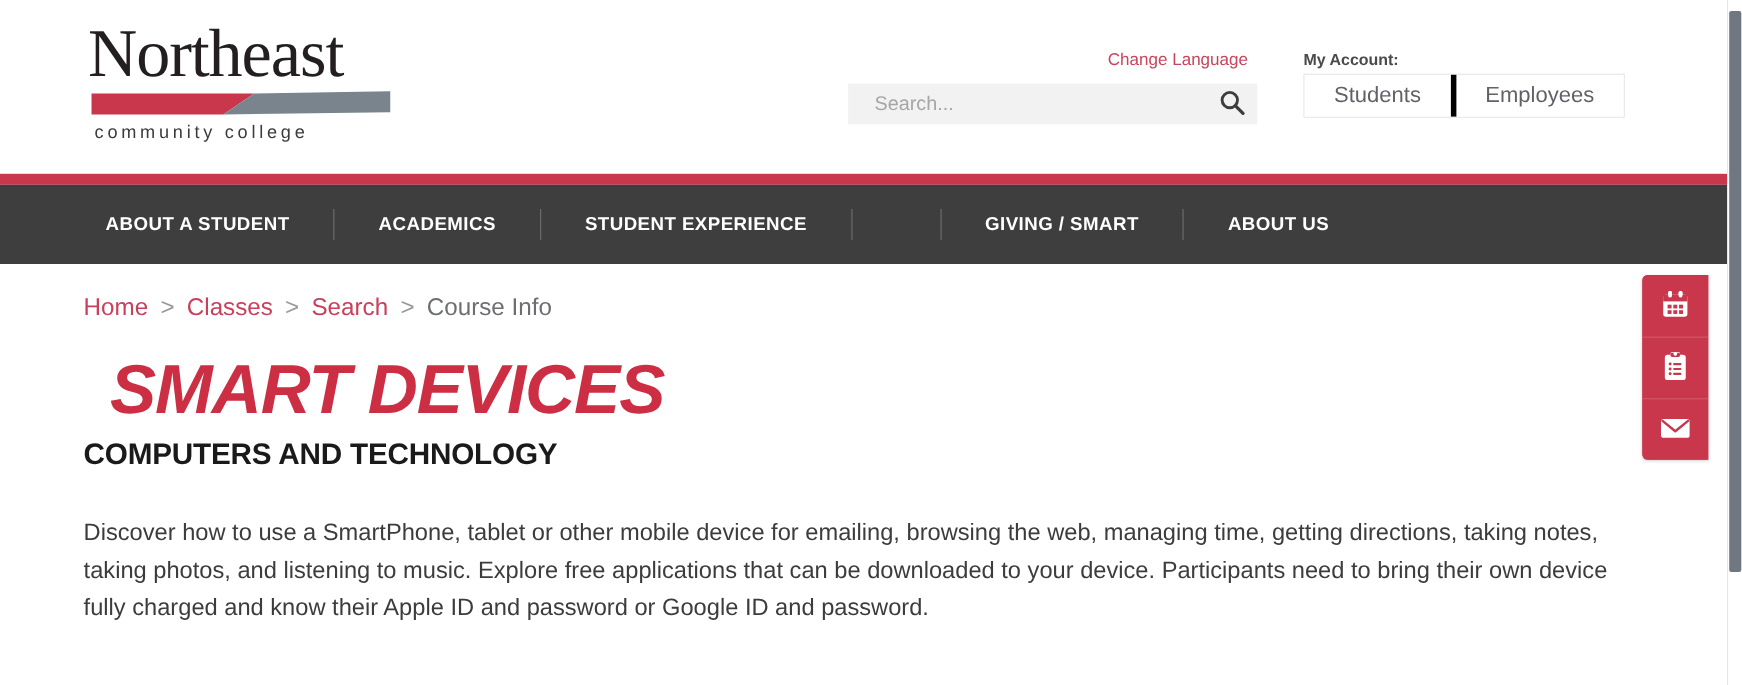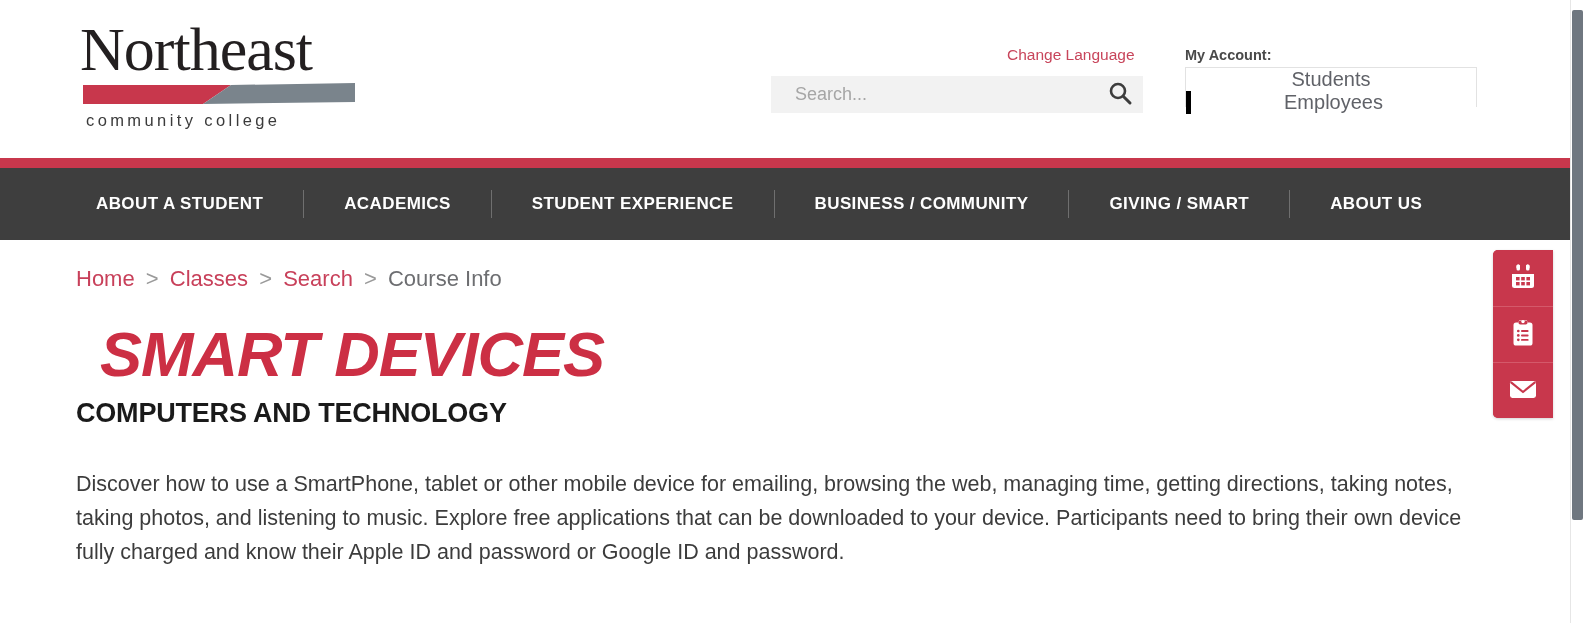--- a/index.html
+++ b/index.html
@@ -109,21 +109,20 @@
     font-weight: bold;
     color: #4a4a4a;
     white-space: nowrap;
     margin-bottom: 4px;
   }
   .account-tabs {
     display: flex;
     border: 1px solid #e2e2e2;
     height: 40px;
     width: 292px;
-    flex-direction: column;
   }
   .account-tab {
     flex: 1 1 auto;
     display: flex; align-items: center; justify-content: center;
     font-size: 20px;
     color: #606268;
     background: #ffffff;
     cursor: pointer;
     border: none;
     font-family: "Liberation Sans", sans-serif;
@@ -294,21 +293,20 @@
 
   <div class="red-rule"></div>
 
   <nav class="nav">
     <a class="nav-item" href="#">ABOUT A STUDENT</a>
     <span class="nav-sep"></span>
     <a class="nav-item" href="#">ACADEMICS</a>
     <span class="nav-sep"></span>
     <a class="nav-item" href="#">STUDENT EXPERIENCE</a>
     <span class="nav-sep"></span>
-    <a class="nav-item" href="#">BUSINESS / COMMUNITY</a>
     <span class="nav-sep"></span>
     <a class="nav-item" href="#">GIVING / SMART</a>
     <span class="nav-sep"></span>
     <a class="nav-item" href="#">ABOUT US</a>
   </nav>
 
   <div class="content">
 
     <div class="breadcrumb">
       <a href="#">Home</a>

